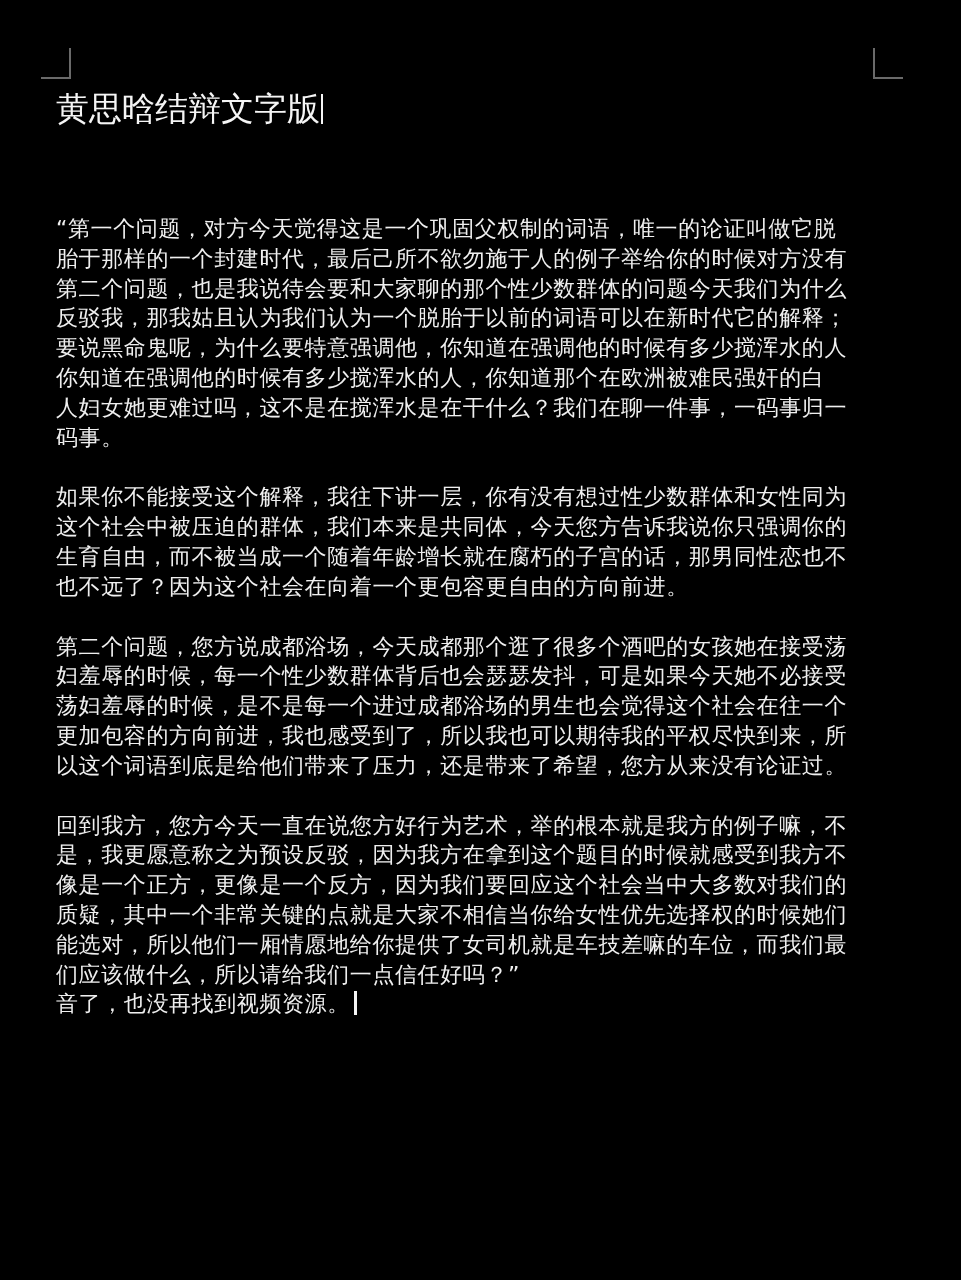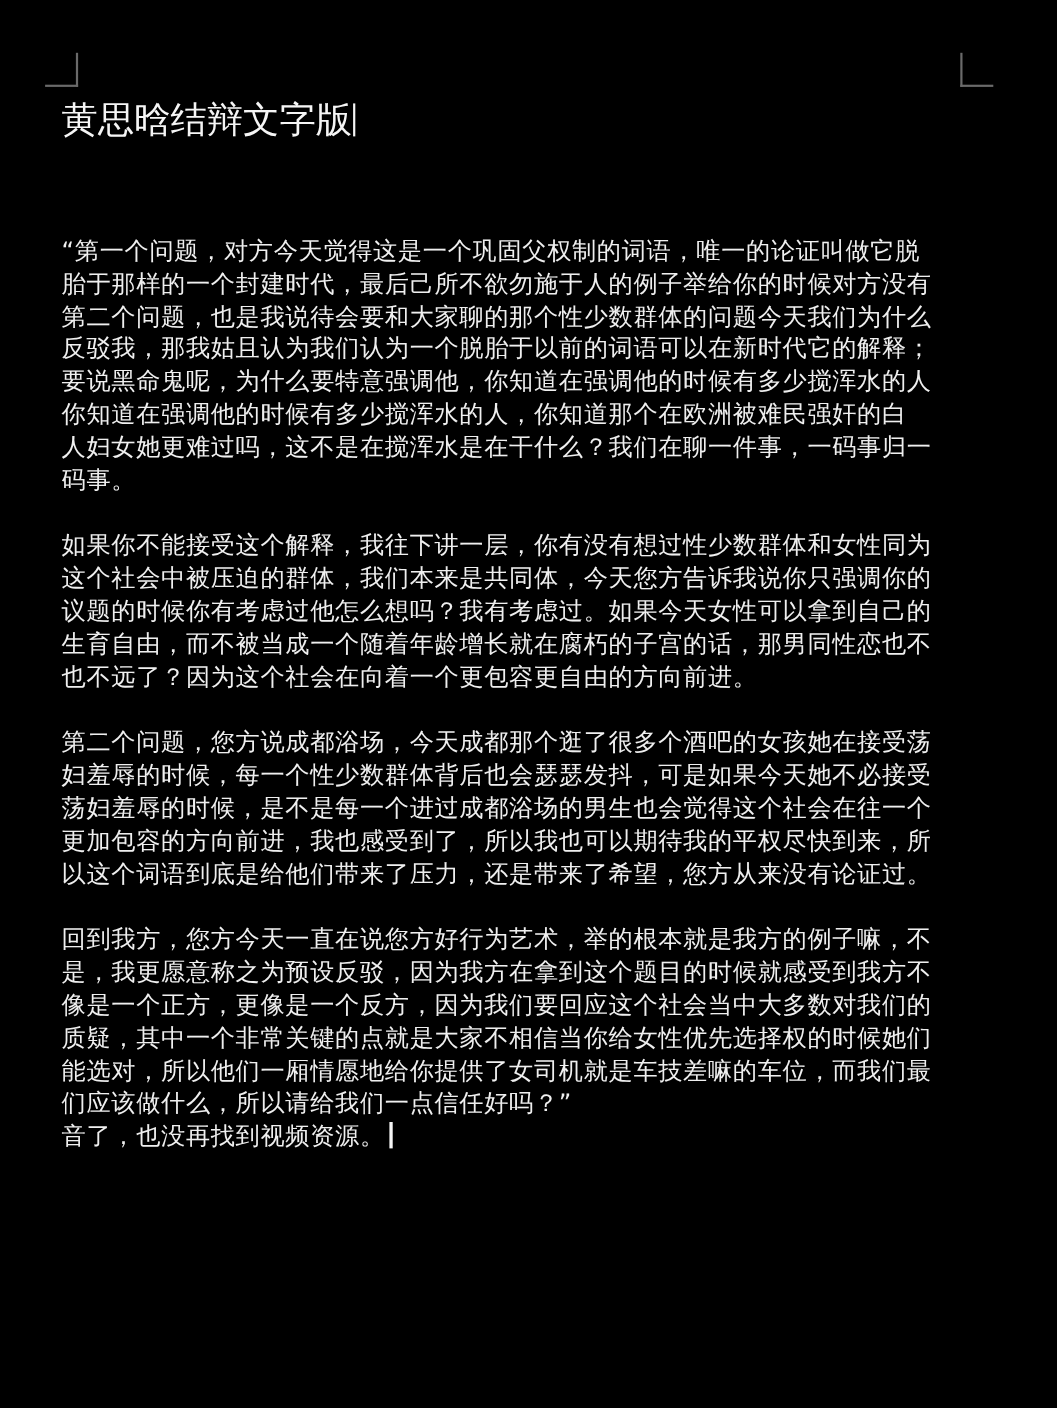--- a/index.html
+++ b/index.html
@@ -102,21 +102,20 @@
     <span class="line">反驳我，那我姑且认为我们认为一个脱胎于以前的词语可以在新时代它的解释；</span>
     <span class="line">要说黑命鬼呢，为什么要特意强调他，你知道在强调他的时候有多少搅浑水的人</span>
     <span class="line">你知道在强调他的时候有多少搅浑水的人，你知道那个在欧洲被难民强奸的白</span>
     <span class="line">人妇女她更难过吗，这不是在搅浑水是在干什么？我们在聊一件事，一码事归一</span>
     <span class="line">码事。</span>
   </div>
   <div class="gap"></div>
   <div class="para">
     <span class="line">如果你不能接受这个解释，我往下讲一层，你有没有想过性少数群体和女性同为</span>
     <span class="line">这个社会中被压迫的群体，我们本来是共同体，今天您方告诉我说你只强调你的</span>
-    <span class="line">议题的时候你有考虑过他怎么想吗？我有考虑过。如果今天女性可以拿到自己的</span>
     <span class="line">生育自由，而不被当成一个随着年龄增长就在腐朽的子宫的话，那男同性恋也不</span>
     <span class="line">也不远了？因为这个社会在向着一个更包容更自由的方向前进。</span>
   </div>
   <div class="gap"></div>
   <div class="para">
     <span class="line">第二个问题，您方说成都浴场，今天成都那个逛了很多个酒吧的女孩她在接受荡</span>
     <span class="line">妇羞辱的时候，每一个性少数群体背后也会瑟瑟发抖，可是如果今天她不必接受</span>
     <span class="line">荡妇羞辱的时候，是不是每一个进过成都浴场的男生也会觉得这个社会在往一个</span>
     <span class="line">更加包容的方向前进，我也感受到了，所以我也可以期待我的平权尽快到来，所</span>
     <span class="line">以这个词语到底是给他们带来了压力，还是带来了希望，您方从来没有论证过。</span>

